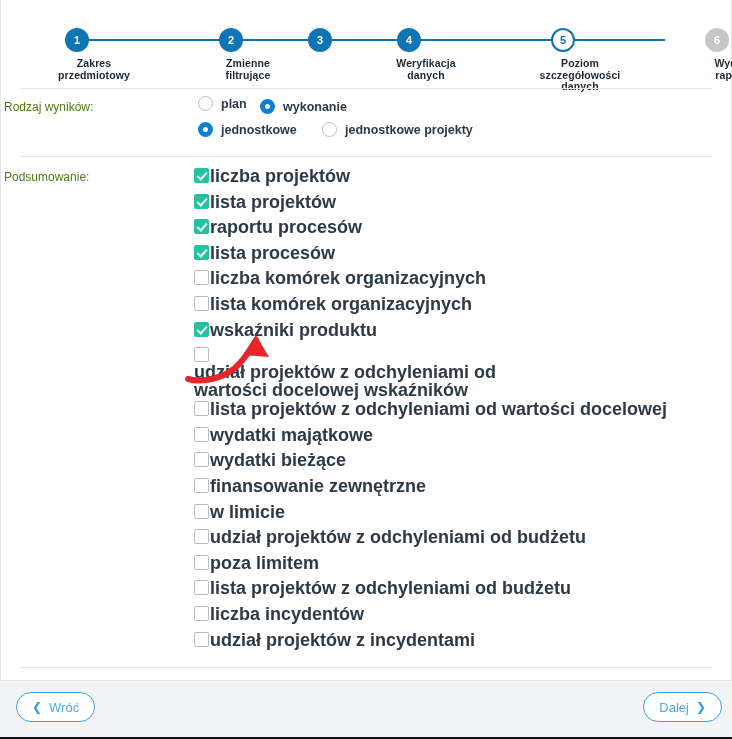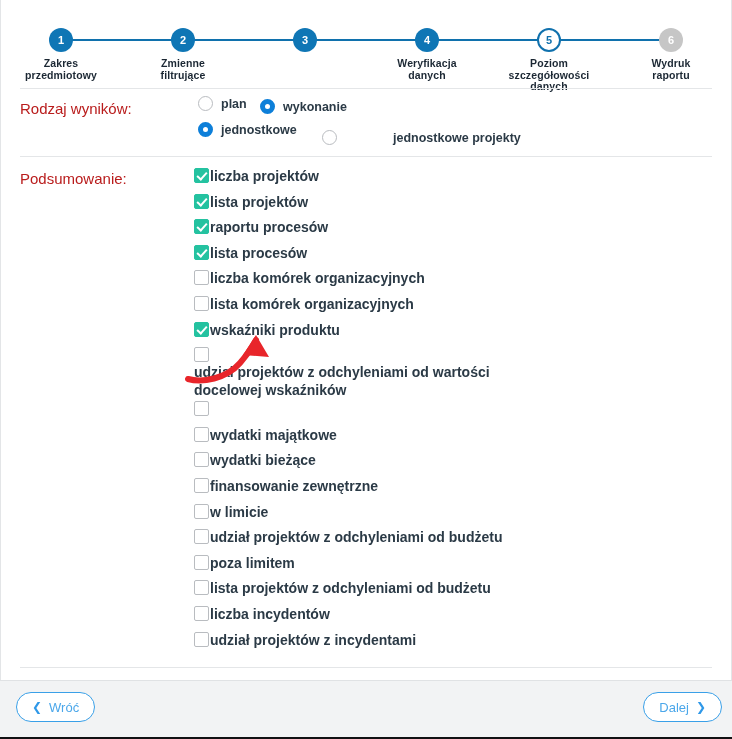--- a/index.html
+++ b/index.html
@@ -67,39 +67,40 @@
   }
   .step-label{
     margin-top:6px;
     font-size:10.5px;
     line-height:11.5px;
     color:#1b2733;
     font-weight:bold;
     text-align:center;
     width:120px;
     letter-spacing:0.1px;
+    padding-left:34px;
   }
 
   
   .hr{
     position:absolute;
     left:20px;right:20px;
     height:1px;background:#e4e6e8;
   }
 
   
   .form-row{
     position:absolute;
     left:0;right:0;
   }
   .row-label{
     position:absolute;
-    left:20px;
-    font-size:15px;
-    color:#b91c1c;
+    left:4px;
+    font-size:12px;
+    color:#4d7c0f;
     font-weight:normal;
     white-space:nowrap;
   }
 
   
   .radio-item{
     position:absolute;
     display:flex;align-items:center;
     cursor:pointer;
   }
@@ -153,21 +154,21 @@
     position:absolute;
     left:4px;top:1px;
     width:4px;height:8px;
     border:solid #ffffff;
     border-width:0 2px 2px 0;
     transform:rotate(42deg);
   }
   .cb-text{
     display:block;
     margin-left:16px;
-    font-size:14px;
+    font-size:18px;
     font-weight:bold;
     color:#2b3a46;
     line-height:18px;
     padding-top:1px;
   }
   .cb-item.wrap .cb-text{
     margin-left:0;
     padding-top:18px;
     width:330px;
   }
@@ -285,21 +286,21 @@
     <label class="radio-item" style="left:260px;top:3px;">
       <span class="radio checked"></span>
       <span class="radio-text">wykonanie</span>
     </label>
 
     <label class="radio-item" style="left:198px;top:26px;">
       <span class="radio checked"></span>
       <span class="radio-text">jednostkowe</span>
     </label>
 
-    <label class="radio-item" style="left:322px;top:34px;gap:48px;">
+    <label class="radio-item" style="left:322px;top:26px;">
       <span class="radio"></span>
       <span class="radio-text">jednostkowe projekty</span>
     </label>
   </div>
 
   <div class="hr" style="top:156px;"></div>
 
   <div class="row-label" style="position:absolute;top:170px;">Podsumowanie:</div>
 
   <div id="checklist">
@@ -339,20 +340,21 @@
       <span class="cb-text">wskaźniki produktu</span>
     </label>
 
     <label class="cb-item wrap" style="min-height:44px;">
       <span class="cb-box"></span>
       <span class="cb-text">udział projektów z odchyleniami od wartości docelowej wskaźników</span>
     </label>
 
     <label class="cb-item">
       <span class="cb-box"></span>
+      <span class="cb-text">lista projektów z odchyleniami od wartości docelowej</span>
     </label>
 
     <label class="cb-item">
       <span class="cb-box"></span>
       <span class="cb-text">wydatki majątkowe</span>
     </label>
 
     <label class="cb-item">
       <span class="cb-box"></span>
       <span class="cb-text">wydatki bieżące</span>

